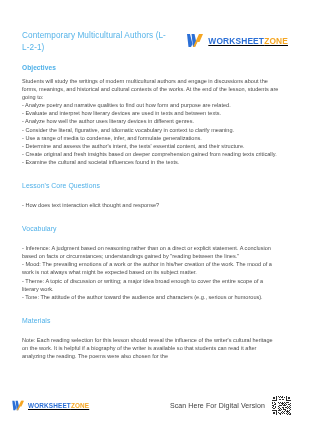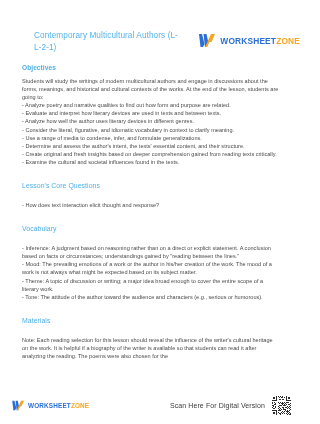--- a/index.html
+++ b/index.html
@@ -18,21 +18,21 @@
     width: 300px;
     height: 424px;
     background: #ffffff;
     box-sizing: border-box;
     overflow: hidden;
   }
 
   
   .header {
     position: absolute;
-    left: 12px;
+    left: 0;
     top: 30px;
     width: 300px;
     height: 36px;
     display: flex;
     align-items: flex-start;
     justify-content: space-between;
     padding: 0 12px 0 22px;
     box-sizing: border-box;
   }
   .doc-title {
@@ -55,20 +55,21 @@
     width: 17px;
     height: 15px;
     flex: none;
     display: block;
   }
   .logo-text {
     font-size: 8.4px;
     font-weight: 700;
     letter-spacing: 0.15px;
     white-space: nowrap;
+    text-decoration: underline;
   }
   .logo-text .w1 { color: #2b6fd6; }
   .logo-text .w2 { color: #f5a623; }
 
   
   .content {
     position: absolute;
     left: 22px;
     top: 63px;
     width: 258px;

